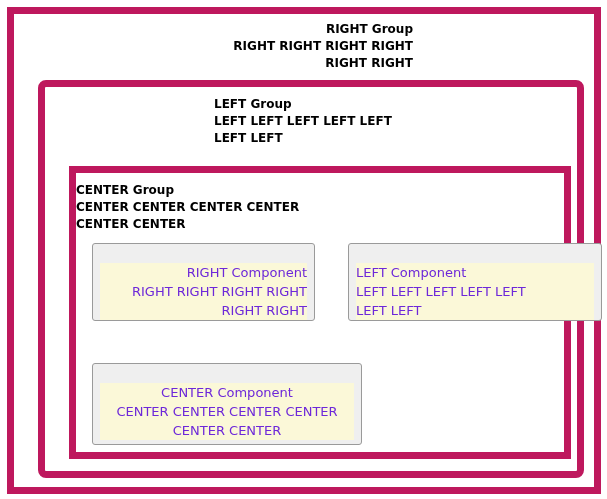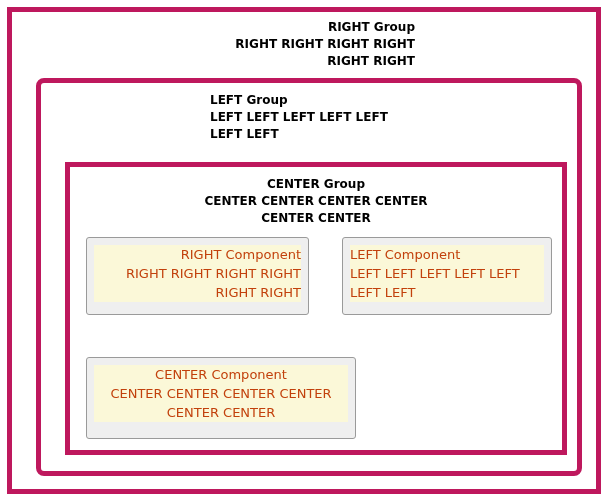--- a/index.html
+++ b/index.html
@@ -12,38 +12,38 @@
     height: 499px;
     font-family: "DejaVu Sans", sans-serif;
     color: #000000;
     overflow: hidden;
     position: relative;
   }
 
   
   .group-box {
     position: absolute;
-    border: 5px solid #be185d;
+    border: 7px solid #be185d;
     background: transparent;
     box-sizing: border-box;
   }
   #right-group  { left: 7px;  top: 7px;   width: 594px; height: 487px; }
   #left-group   { left: 24px; top: 66px;  width: 546px; height: 398px; border-radius: 8px; }
   #center-group { left: 24px; top: 79px;  width: 502px; height: 293px; }
 
   .group-header {
     font-size: 12px;
     font-weight: bold;
     line-height: 17px;
     white-space: pre-line;
     color: #000000;
   }
   #right-group  > .group-header { text-align: right;  padding: 7px 181px 0 0; }
   #left-group   > .group-header { text-align: left;   padding: 9px 0 0 169px; }
-  #center-group > .group-header { text-align: center; padding: 9px 0 0 0; }
+  #center-group > .group-header { text-align: left; padding: 9px 0 0 0; }
 
   
   .components-area {
     position: absolute;
     left: 0; right: 0;
     top: 70px;
   }
   .component {
     position: absolute;
     background: #efefef;
@@ -51,28 +51,29 @@
     border-radius: 3px;
     box-sizing: border-box;
     padding: 7px;
   }
   .component-text {
     background: #fbf8d8;
     font-size: 13px;
     font-weight: normal;
     line-height: 19px;
     white-space: pre-line;
-    color: #c2410c;
+    color: #6d28d9;
     box-sizing: border-box;
+    margin-top: 12px;
   }
 
   #right-component  { left: 16px;  top: 0px;   width: 223px; height: 78px; }
   #right-component  .component-text { text-align: right; }
 
-  #left-component   { left: 272px; top: 0px;   width: 210px; height: 78px; }
+  #left-component   { left: 272px; top: 0px;   width: 254px; height: 78px; }
   #left-component   .component-text { text-align: left; }
 
   #center-component { left: 16px;  top: 120px; width: 270px; height: 82px; }
   #center-component .component-text { text-align: center; }
 </style>
 </head>
 <body>
 
 <div class="group-box" id="right-group">
 

